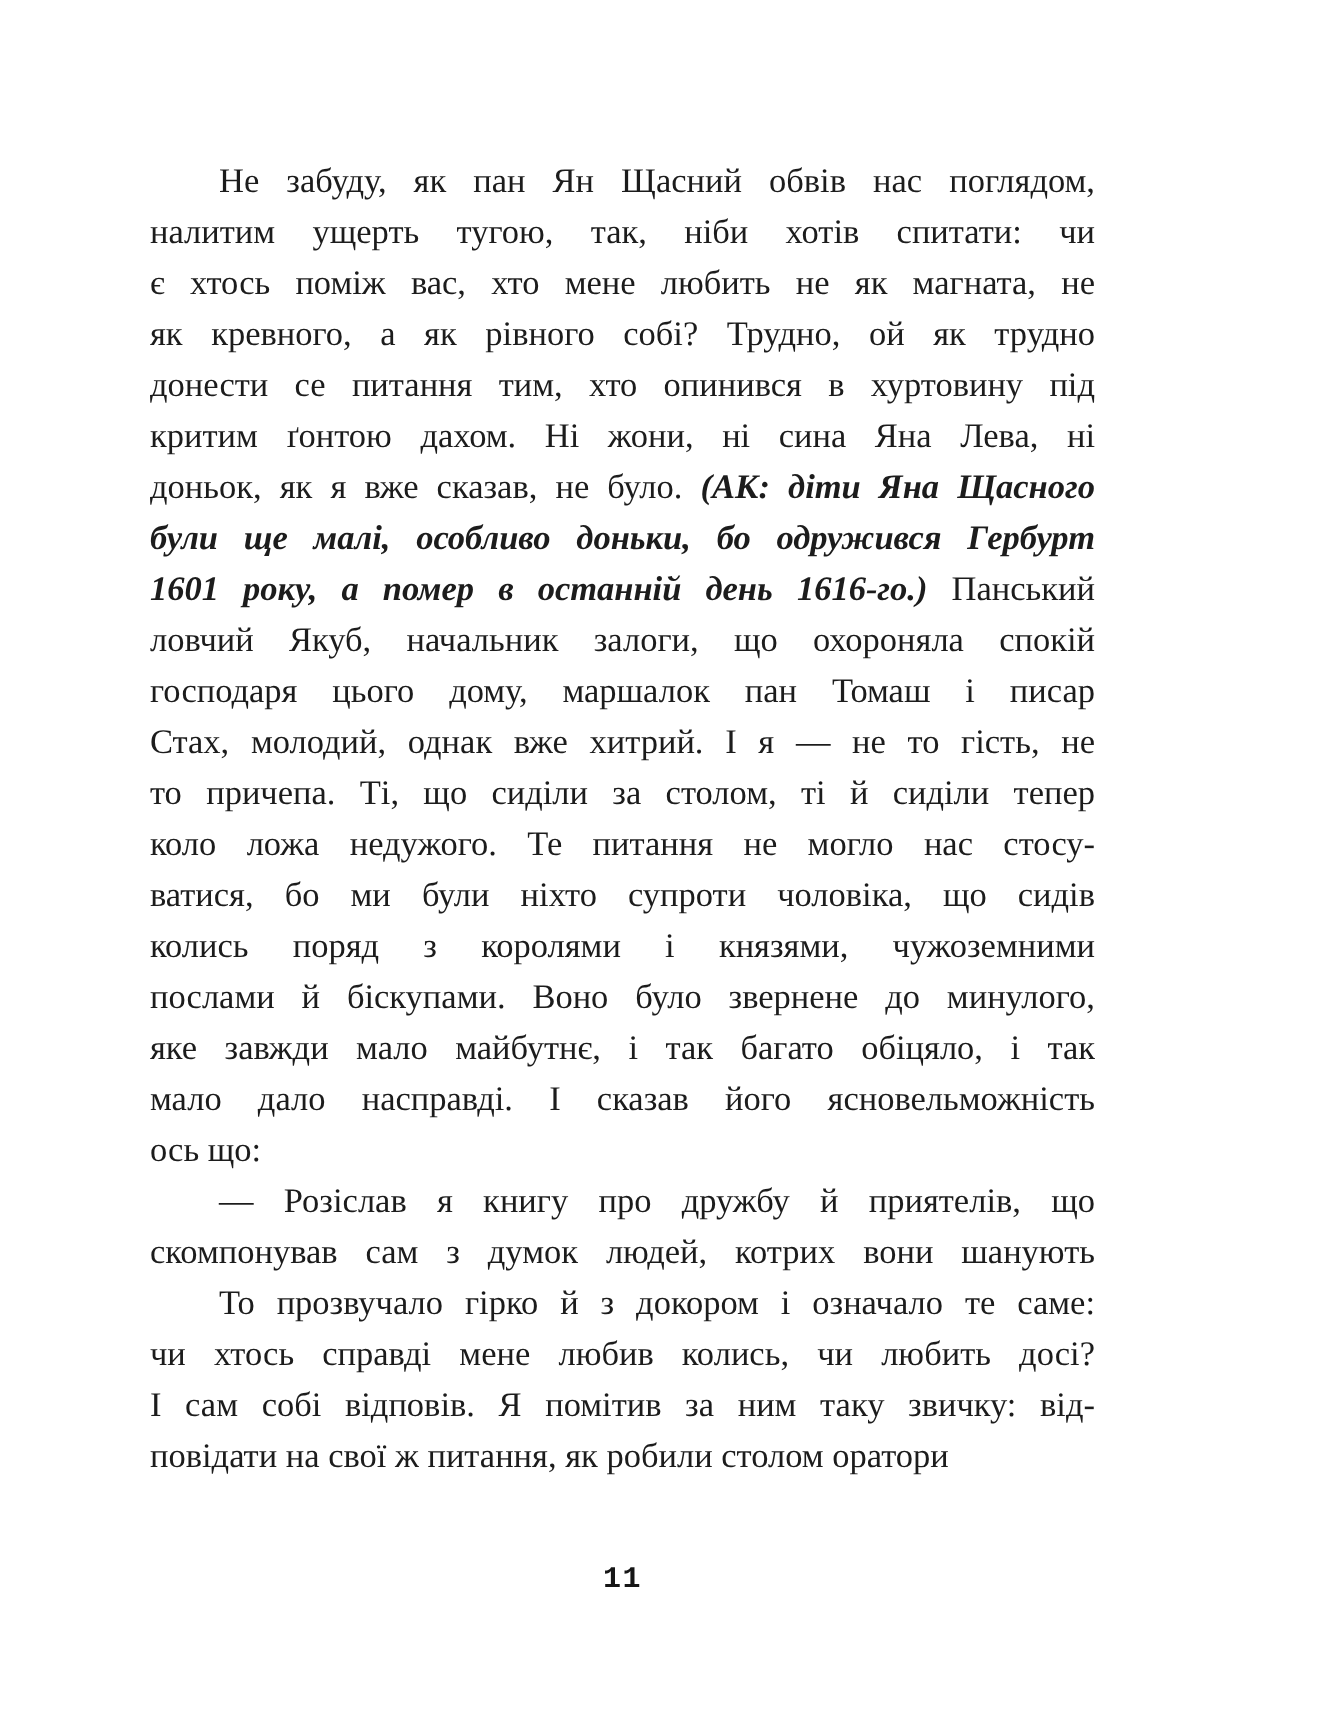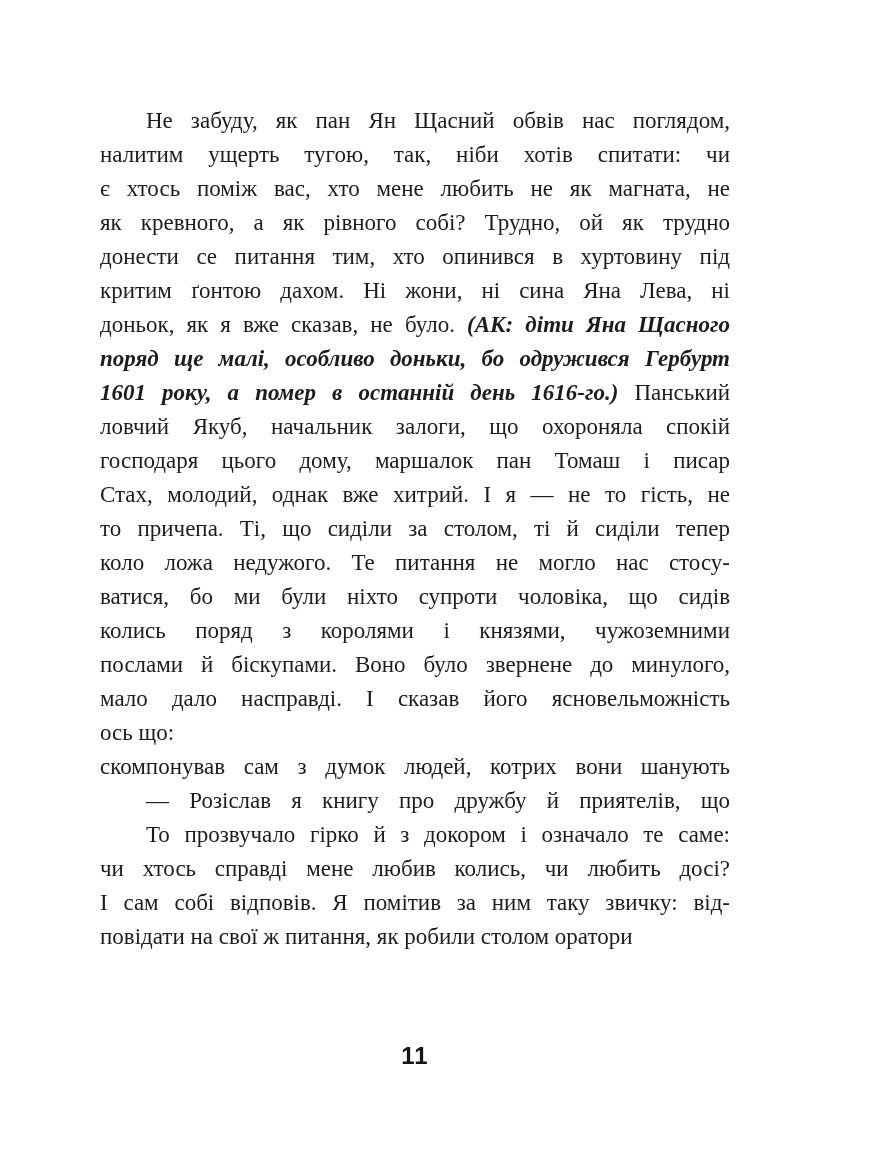--- a/index.html
+++ b/index.html
@@ -39,56 +39,57 @@
     -moz-text-align-last: left;
   }
   .line.indent { text-indent: 46px; }
   .italic { font-style: italic; font-weight: bold; }
   .page-number {
     position: absolute;
     left: 100px;
     top: 1042px;
     width: 630px;
     text-align: center;
-    font-family: Liberation Sans, sans-serif;
+    font-family: Liberation Mono, monospace;
     font-weight: bold;
-    font-size: 24px;
+    font-size: 20px;
     color: #161616;
     letter-spacing: 1px;
   }
 </style>
 </head>
 <body>
 
 <div class="page">
   <div class="body-text">
       <div class="paragraph">
         <div class="line indent"><span class="regular">Не забуду, як пан Ян Щасний обвів нас поглядом,</span></div>
         <div class="line"><span class="regular">налитим ущерть тугою, так, ніби хотів спитати: чи</span></div>
         <div class="line"><span class="regular">є хтось поміж вас, хто мене любить не як магната, не</span></div>
         <div class="line"><span class="regular">як кревного, а як рівного собі? Трудно, ой як трудно</span></div>
         <div class="line"><span class="regular">донести се питання тим, хто опинився в хуртовину під</span></div>
         <div class="line"><span class="regular">критим ґонтою дахом. Ні жони, ні сина Яна Лева, ні</span></div>
         <div class="line"><span class="regular">доньок, як я вже сказав, не було. </span><span class="italic">(АК: діти Яна Щасного</span></div>
-        <div class="line"><span class="italic">поряд ще малі, особливо доньки, бо одружився Гербурт</span></div>
+        <div class="line"><span class="italic">були ще малі, особливо доньки, бо одружився Гербурт</span></div>
         <div class="line"><span class="italic">1601 року, а помер в останній день 1616-го.)</span><span class="regular"> Панський</span></div>
         <div class="line"><span class="regular">ловчий Якуб, начальник залоги, що охороняла спокій</span></div>
         <div class="line"><span class="regular">господаря цього дому, маршалок пан Томаш і писар</span></div>
         <div class="line"><span class="regular">Стах, молодий, однак вже хитрий. І я — не то гість, не</span></div>
         <div class="line"><span class="regular">то причепа. Ті, що сиділи за столом, ті й сиділи тепер</span></div>
         <div class="line"><span class="regular">коло ложа недужого. Те питання не могло нас стосу-</span></div>
         <div class="line"><span class="regular">ватися, бо ми були ніхто супроти чоловіка, що сидів</span></div>
         <div class="line"><span class="regular">колись поряд з королями і князями, чужоземними</span></div>
         <div class="line"><span class="regular">послами й біскупами. Воно було звернене до минулого,</span></div>
+        <div class="line"><span class="regular">яке завжди мало майбутнє, і так багато обіцяло, і так</span></div>
         <div class="line"><span class="regular">мало дало насправді. І сказав його ясновельможність</span></div>
         <div class="line last"><span class="regular">ось що:</span></div>
       </div>
       <div class="paragraph">
+        <div class="line indent"><span class="regular">— Розіслав я книгу про дружбу й приятелів, що</span></div>
         <div class="line"><span class="regular">скомпонував сам з думок людей, котрих вони шанують</span></div>
-        <div class="line indent"><span class="regular">— Розіслав я книгу про дружбу й приятелів, що</span></div>
       </div>
       <div class="paragraph">
         <div class="line indent"><span class="regular">То прозвучало гірко й з докором і означало те саме:</span></div>
         <div class="line"><span class="regular">чи хтось справді мене любив колись, чи любить досі?</span></div>
         <div class="line"><span class="regular">І сам собі відповів. Я помітив за ним таку звичку: від-</span></div>
         <div class="line last"><span class="regular">повідати на свої ж питання, як робили столом оратори</span></div>
       </div>
     </div>
   <div class="page-number">11</div>
 </div>

